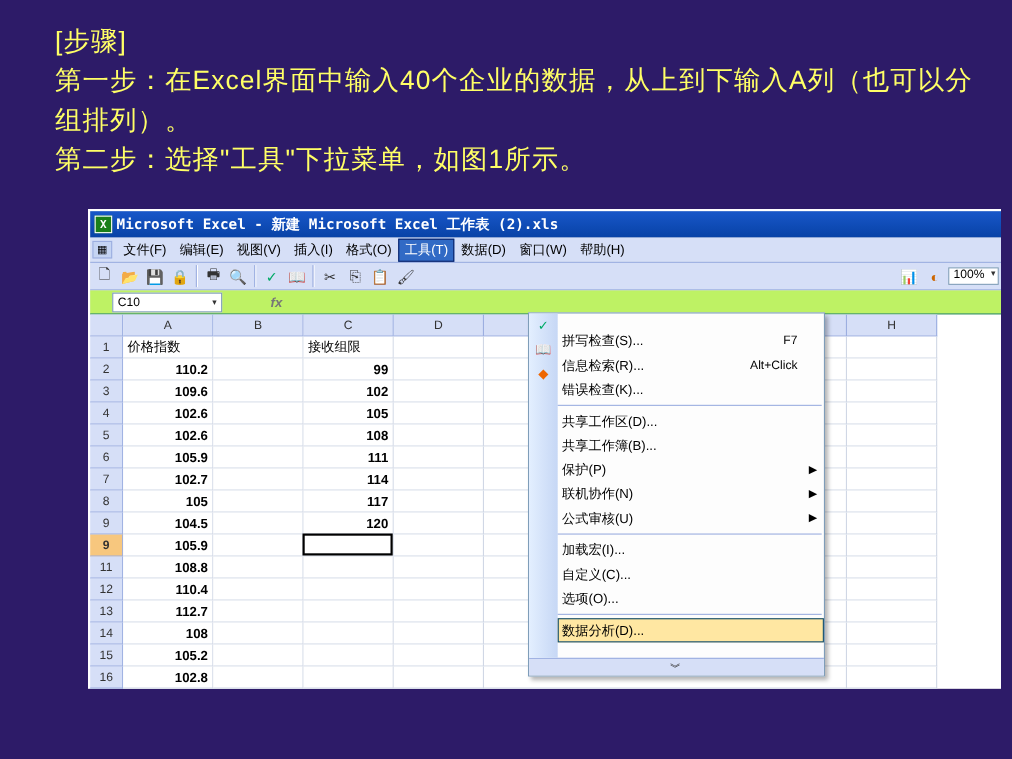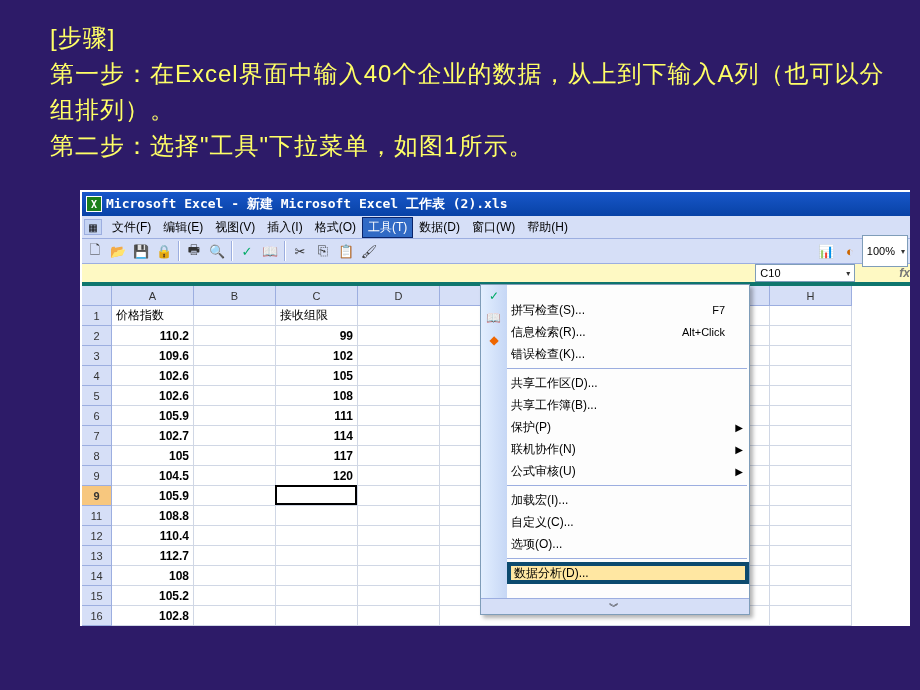--- a/index.html
+++ b/index.html
@@ -8,23 +8,23 @@
   .excel-window { position: absolute; left: 80px; top: 190px; width: 830px; background: #e6e6e6; border-top: 2px solid #fff; border-left: 2px solid #fff; }
   .title-bar { height: 24px; background: linear-gradient(to bottom,#1857c9,#0842a6); display: flex; align-items: center; padding: 0 4px; color: #fff; font-size: 13px; font-weight: bold; font-family: "SimSun", monospace; overflow: hidden; white-space: nowrap; }
   .xl-icon { width:16px;height:16px;background:#1a7f1a;border:1px solid #fff;margin-right:4px;display:inline-flex;align-items:center;justify-content:center;font-size:10px;color:#fff; }
   .menu-bar { height:22px; background:#d6dff7; display:flex; align-items:center; padding:0 2px; font-size:12px; }
   .mb-icon { width:18px;height:16px;border:1px solid #9caee0;background:#c5d4f3;margin-right:4px;display:inline-flex;align-items:center;justify-content:center;font-size:10px; }
   .menu-item { padding:2px 6px; color:#000; cursor:default; }
   .menu-open { background:#316ac5; color:#fff; border:1px solid #0a246a; padding:1px 5px; }
   .toolbar { height:26px; background:#d6dff7; border-top:1px solid #9caee0; border-bottom:1px solid #9caee0; display:flex; align-items:center; padding:0 2px; gap:1px; }
   .tbtn { width:22px;height:22px;display:inline-flex;align-items:center;justify-content:center;font-size:13px;color:#333;border:1px solid transparent; }
   .sep { width:2px;height:20px;border-left:1px solid #9caee0;border-right:1px solid #fff;margin:0 2px; }
-  .zoom-box{border:1px solid #7f9db9;background:#fff;height:32px;display:flex;align-items:center;font-size:11px;padding:0 2px 0 4px;}
+  .zoom-box{border:1px solid #7f9db9;background:#fff;height:16px;display:flex;font-size:11px;padding:0 2px 0 4px;}
   .zoom-box::after{content:"▾";font-size:8px;margin-left:6px;color:#333;}
-  .namebox-row{height:22px;background:#fef9c3;display:flex;align-items:center;border-bottom:4px solid #0f766e;justify-content:flex-end;}
+  .namebox-row{height:22px;background:#bef264;display:flex;align-items:center;border-bottom:1px solid #0f766e;}
   .namebox{width:100px;height:18px;background:#fff;border:1px solid #7f9db9;margin:0 2px 0 20px;display:flex;align-items:center;padding:0 4px;font-size:11px;justify-content:space-between;}
   .namebox::after{content:"▾";font-size:8px;color:#333;}
   .fx{font-style:italic;font-weight:bold;font-size:12px;color:#777;margin-left:42px;}
   .grid{display:flex;background:#fff;position:relative;}
   .row-headers{display:flex;flex-direction:column;}
   .corner{width:30px;height:20px;background:#d6dff7;border-right:1px solid #9caee0;border-bottom:1px solid #9caee0;}
   .rh{width:30px;height:20px;background:#d6dff7;border-right:1px solid #9caee0;border-bottom:1px solid #9caee0;display:flex;align-items:center;justify-content:center;font-size:11px;color:#333;}
   .rh.sel{background:#f7c77e;font-weight:bold;}
   .cols{flex:1;display:flex;flex-direction:column;}
   .col-head-row{display:flex;}
@@ -33,21 +33,21 @@
   .wGap{width:330px;} 
   .data-row{display:flex;height:20px;}
   .cell{border-right:1px solid #d0d7e5;border-bottom:1px solid #d0d7e5;display:flex;align-items:center;font-size:12px;padding:0 4px;background:#fff;color:#000;}
   .tr{justify-content:flex-end;font-weight:bold;} .tl{justify-content:flex-start;}
   .active-cell{border:2px solid #000;position:absolute;pointer-events:none;}
   .dropdown{position:absolute;top:-2px;left:398px;width:270px;background:#fdfdfd;border:1px solid #7f9db9;box-shadow:3px 3px 4px rgba(0,0,0,0.3);z-index:100;}
   .dd-inner{display:flex;}
   .dd-iconbar{width:26px;background:linear-gradient(to right,#e3efff,#c6d7f5);display:flex;flex-direction:column;}
   .dd-items{flex:1;padding:14px 0;}
   .dd-item{height:22px;display:flex;align-items:center;font-size:12px;padding:0 18px 0 4px;position:relative;cursor:default;}
-  .dd-item.hl{background:#ffe7a2;border:4px solid #0c4a6e;padding:0 17px 0 3px;height:22px;}
+  .dd-item.hl{background:#ffe7a2;border:1px solid #0c4a6e;padding:0 17px 0 3px;height:22px;}
   .dd-shortcut{position:absolute;right:24px;font-size:11px;}
   .dd-arrow{position:absolute;right:6px;font-size:10px;}
   .dd-sep{height:1px;background:#9caee0;margin:3px 2px 3px 0;}
   .dd-icon{width:26px;height:22px;display:flex;align-items:center;justify-content:center;font-size:12px;}
   .dd-expand{height:16px;display:flex;align-items:center;justify-content:center;background:#d6dff7;border-top:1px solid #9caee0;}
   .dd-expand span{font-size:10px;letter-spacing:2px;color:#333;}
 </style>
 </head>
 <body>
 

